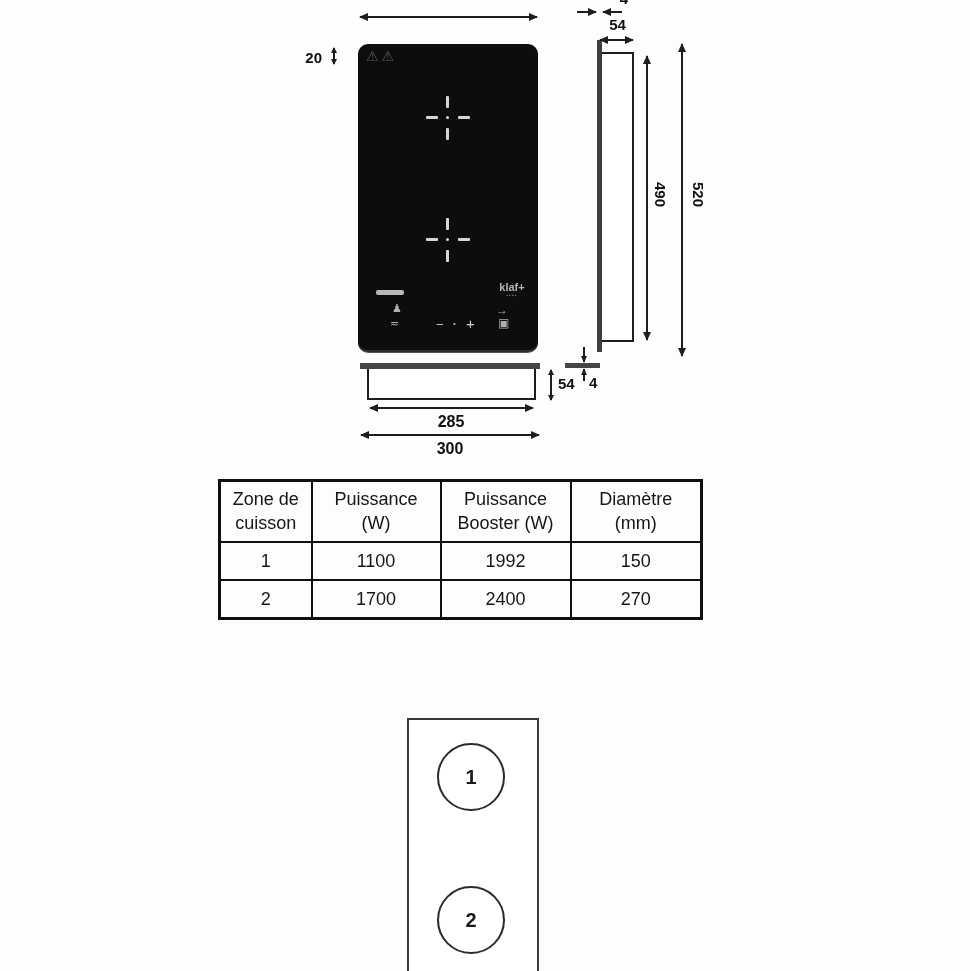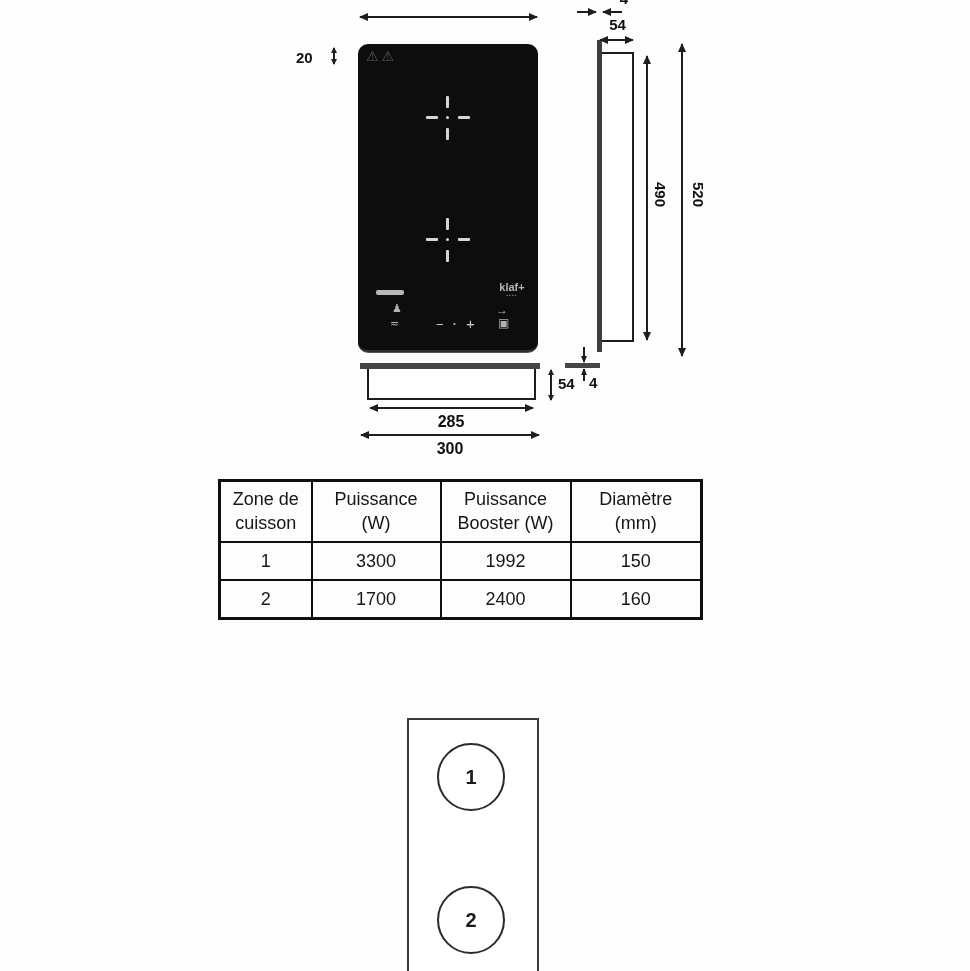--- a/index.html
+++ b/index.html
@@ -75,21 +75,21 @@
     display:flex;align-items:center;justify-content:center;font-size:20px;font-weight:700;color:#1a1a1a;}
 </style>
 </head>
 <body>
 
 <div class="canvas">
 
   <div class="harrow" style="left:360px;top:16px;width:177px;"></div>
   <div class="dim" style="left:446px;top:-13px;width:50px;text-align:center;">300</div>
 
-  <div class="dim" style="left:296px;top:50px;width:26px;text-align:left;">20</div>
+  <div class="dim" style="left:296px;top:50px;width:26px;text-align:right;">20</div>
   <div class="varrow sm" style="left:333px;top:48px;height:16px;"></div>
 
   <div class="panel">
     <div class="warn">⚠⚠</div>
 
     <div class="cross" style="left:67px;top:51px;">
       <i class="l"></i>
         <i class="r"></i>
         <i class="t"></i>
         <i class="b"></i>
@@ -166,29 +166,29 @@
 (W)</th>
         <th>Puissance
 Booster (W)</th>
         <th>Diamètre
 (mm)</th>
       </tr>
     </thead>
     <tbody>
       <tr>
         <td>1</td>
-        <td>3300</td>
+        <td>1100</td>
         <td>1992</td>
         <td>150</td>
       </tr>
       <tr>
         <td>2</td>
         <td>1700</td>
         <td>2400</td>
-        <td>160</td>
+        <td>270</td>
       </tr>
     </tbody>
   </table>
 
   <div class="cutout"></div>
   <div class="zone-circle" style="left:437px;top:743px;">
     <span>1</span>
   </div>
   <div class="zone-circle" style="left:437px;top:886px;">
     <span>2</span>

